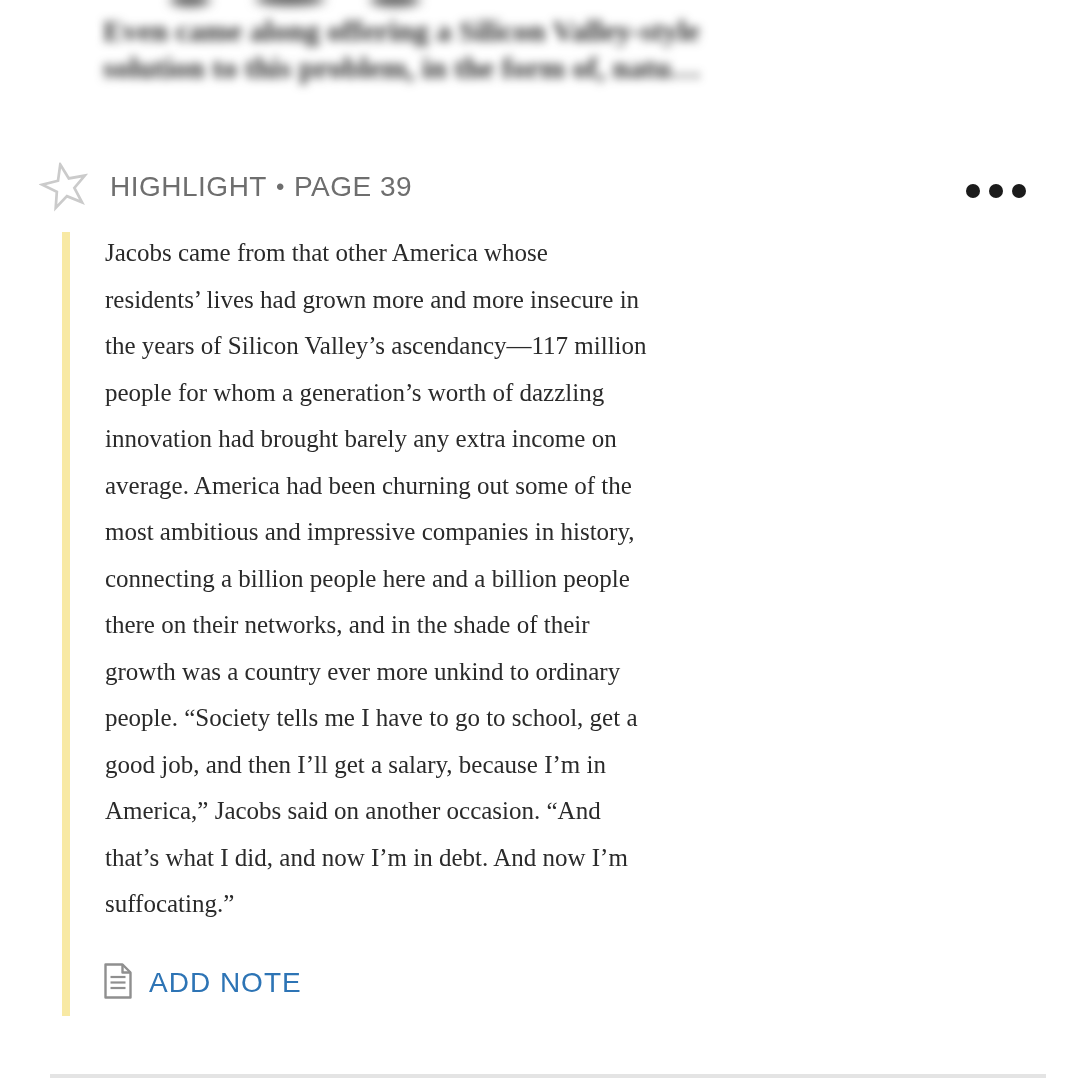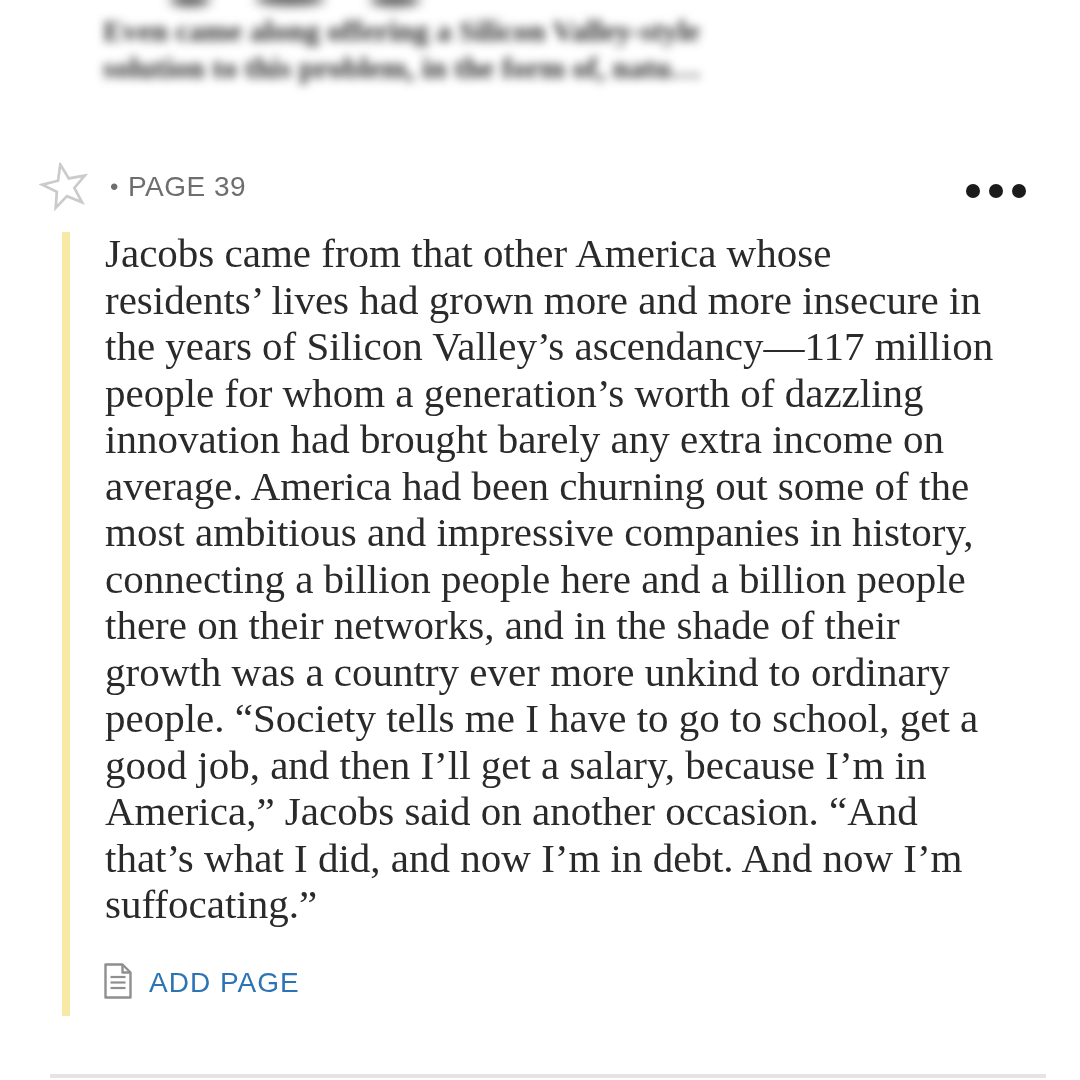--- a/index.html
+++ b/index.html
@@ -75,21 +75,21 @@
     position: absolute;
     left: 0; top: 2px;
     width: 8px; height: 784px;
     background: #f8e9a4;
   }
   .quote-text {
     position: absolute;
     left: 43px; top: 0;
     width: 960px;
     font-family: "Liberation Serif", serif;
-    font-size: 41px;
+    font-size: 25px;
     line-height: 46.5px;
     color: #2a2a2a;
     white-space: pre-line;
   }
 
   
   .add-note {
     position: absolute;
     left: 103px; top: 962px;
     display: flex;
@@ -122,20 +122,21 @@
 
 <div class="header-row">
 
   <div class="star-btn">
     <svg width="50" height="50" viewBox="0 0 48 48" fill="none">
       <polygon points="24,2 29.3,16.7 44.9,17.2 32.6,26.8 36.9,41.8 24,33 11.1,41.8 15.4,26.8 3.1,17.2 18.7,16.7" stroke="#cbcbcb" stroke-width="2.6" stroke-linejoin="miter" fill="none"></polygon>
     </svg>
   </div>
 
   <div class="header-label">
+    <span>HIGHLIGHT</span>
     <span class="sep">•</span>
     <span>PAGE 39</span>
   </div>
 
   <div class="overflow-menu">
     <span class="dot"></span>
     <span class="dot"></span>
     <span class="dot"></span>
   </div>
 </div>
@@ -162,16 +163,16 @@
 <div class="add-note">
   <span>
     <svg width="30" height="38" viewBox="0 0 30 38" fill="none">
       <path d="M2.5 2.5 h17 l8 8 v25 h-25 z" stroke="#8f8f8f" stroke-width="2.4" fill="none" stroke-linejoin="round"></path>
       <path d="M19.5 2.5 v8 h8" stroke="#8f8f8f" stroke-width="2.4" fill="none" stroke-linejoin="round"></path>
       <line x1="7.5" y1="15" x2="22.5" y2="15" stroke="#8f8f8f" stroke-width="2.2"></line>
       <line x1="7.5" y1="20.5" x2="22.5" y2="20.5" stroke="#8f8f8f" stroke-width="2.2"></line>
       <line x1="7.5" y1="26" x2="22.5" y2="26" stroke="#8f8f8f" stroke-width="2.2"></line>
     </svg>
   </span>
-  <span class="add-note-label">ADD PAGE</span>
+  <span class="add-note-label">ADD NOTE</span>
 </div>
 
 <div class="divider"></div>
 
 </body></html>

